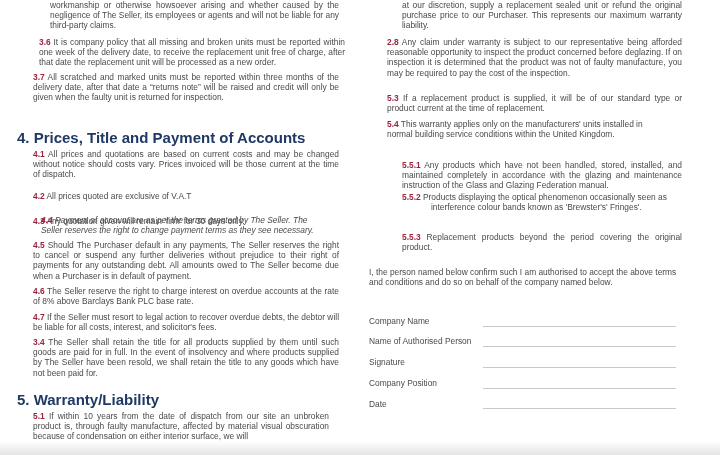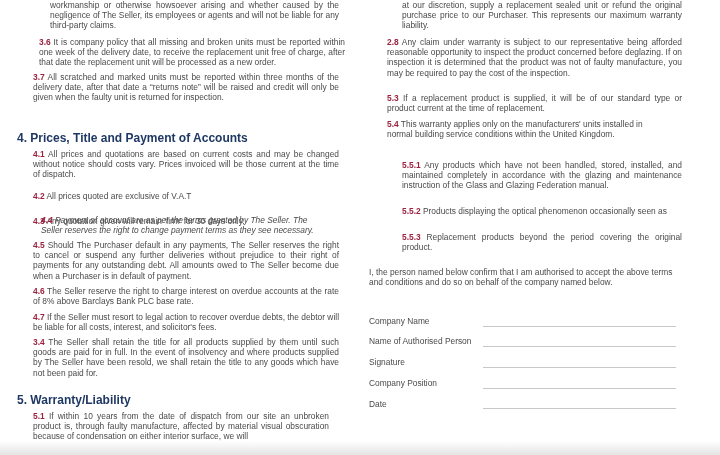--- a/index.html
+++ b/index.html
@@ -6,21 +6,21 @@
   body {
     width: 720px; height: 455px; overflow: hidden; position: relative;
     background: #ffffff;
     font-family: "Liberation Sans", sans-serif;
     font-size: 8.4px; line-height: 10.2px; color: #4a4a4a;
   }
   .page { position: absolute; left: 0; top: 0; width: 720px; height: 455px; }
   .para { text-align: justify; margin: 0; }
   .num { color: #9b2340; font-weight: bold; }
   .heading {
-    position: absolute; color: #1f3864; font-weight: bold; font-size: 12px;
+    position: absolute; color: #1f3864; font-weight: bold; font-size: 15px;
   }
   .abs { position: absolute; }
   .sig-label { position: absolute; left: 369px; color: #4a4a4a; font-size: 8.4px; }
   .sig-line { position: absolute; left: 483px; width: 193px; height: 0; border-top: 1px solid #c8c8c8; }
   .bottom-fade {
     position: absolute; left: 0; bottom: 0; width: 720px; height: 14px;
     background: linear-gradient(to bottom, rgba(235,235,235,0), rgba(228,228,228,1));
   }
 </style>
 </head>
@@ -94,30 +94,30 @@
 
   <div class="abs" style="left:387px; top:119px; width:272px;">
     <p class="para" style="text-align:left;"><span class="num">5.4</span><span> This warranty applies only on the manufacturers' units installed in normal building service conditions within the United Kingdom.</span></p>
   </div>
 
 
   <div class="abs" style="left:402px; top:160px; width:280px;">
     <p class="para"><span class="num">5.5.1</span><span>  Any products which have not been handled, stored, installed, and maintained completely in accordance with the glazing and maintenance instruction of the Glass and Glazing Federation manual.</span></p>
   </div>
 
-  <div class="abs" style="left:402px; top:206px; width:280px;">
-    <p class="para" style="text-align:left;"><span class="num">5.5.2</span><span>  Products displaying the optical phenomenon occasionally seen as</span><br></p>
+  <div class="abs" style="left:402px; top:192px; width:280px;">
+    <p class="para" style="text-align:left;"><span class="num">5.5.2</span><span>  Products displaying the optical phenomenon occasionally seen as</span><br><span style="padding-left:29px;">interference colour bands known as 'Brewster's' Fringes'.</span></p>
   </div>
 
   <div class="abs" style="left:402px; top:232px; width:280px;">
     <p class="para"><span class="num">5.5.3</span><span>  Replacement products beyond the period covering the original product.</span></p>
   </div>
 
   <div class="abs" style="left:369px; top:267px; width:308px;">
-    <p class="para" style="text-align:left;">I, the person named below confirm that I am authorised to accept the above terms and conditions and do so on behalf of the company named below.</p>
+    <p class="para" style="text-align:left;">I, the person named below confirm such I am authorised to accept the above terms and conditions and do so on behalf of the company named below.</p>
   </div>
 
   <div class="sig-label" style="top:316px;">Company Name</div>
   <div class="sig-line" style="top:326px;"></div>
 
   <div class="sig-label" style="top:336px;">Name of Authorised Person</div>
   <div class="sig-line" style="top:346px;"></div>
 
   <div class="sig-label" style="top:357px;">Signature</div>
   <div class="sig-line" style="top:367px;"></div>

